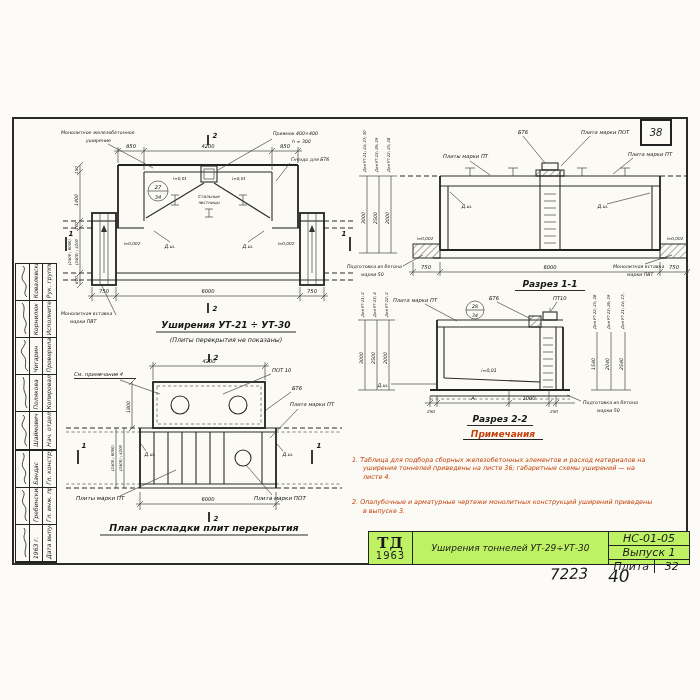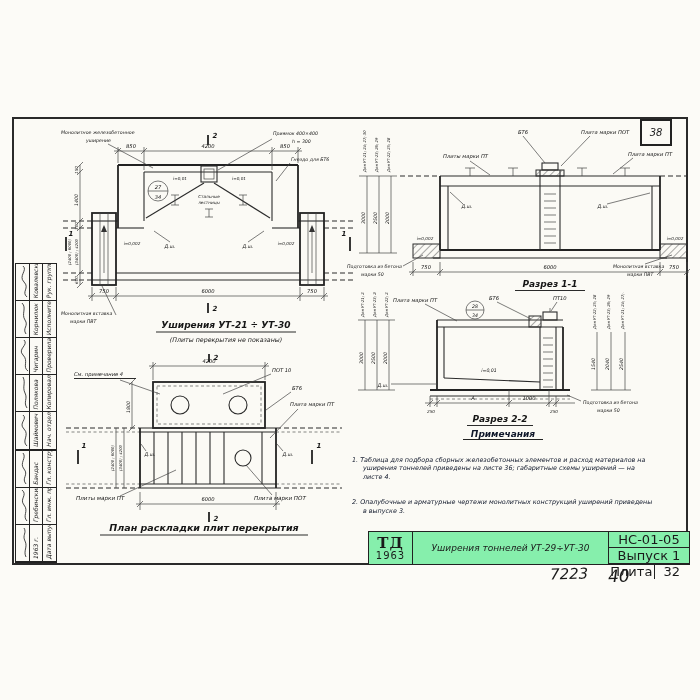--- a/index.html
+++ b/index.html
@@ -14,32 +14,32 @@
   svg .dim{stroke:#454545;stroke-width:.7;fill:none}
   svg .dsh{stroke:#2b2b2b;stroke-width:1;fill:none;stroke-dasharray:5 3}
   svg .dsh2{stroke:#555;stroke-width:.7;stroke-dasharray:3 2.5;fill:none}
   svg .sigp{stroke:#333;stroke-width:.9;fill:none}
   svg text{fill:#161616;font-style:italic;font-family:"DejaVu Sans",sans-serif;text-anchor:middle}
   svg text.st{text-anchor:start}
   .t38{font-size:3.8px}.t4{font-size:4.2px}.t45{font-size:4.7px}.t5{font-size:5.2px}.t55{font-size:5.6px}
   .t6{font-size:6.3px}.t7{font-size:7px;font-weight:bold}.t9{font-size:9px;font-weight:bold}.t95{font-size:9.5px;font-weight:bold}
   .hatchfill{fill:url(#hatch);stroke:#2b2b2b;stroke-width:1}
   
-  .notes{position:absolute;left:352px;top:429px;width:302px;color:#0f172a}
+  .notes{position:absolute;left:352px;top:429px;width:302px;color:#c2410c}
   .notes-h{text-align:center;font-style:italic;font-weight:bold;font-size:9px;margin-bottom:3px}
   .notes-h span{border-bottom:1.2px solid #222;padding:0 8px}
   .note{font-style:italic;font-size:6.4px;line-height:1.32;margin-top:17px;padding-left:11px;text-indent:-11px}
   
-  .titleblock{position:absolute;left:368px;top:531px;width:322px;height:34px;border:1.6px solid #222;box-sizing:border-box;display:flex;background:#86efac;color:#1a1a1a}
+  .titleblock{position:absolute;left:368px;top:531px;width:322px;height:34px;border:1.6px solid #222;box-sizing:border-box;display:flex;background:#bef264;color:#1a1a1a}
   .tb-logo{width:44px;border-right:1.6px solid #222;display:flex;flex-direction:column;align-items:center;justify-content:center;box-sizing:border-box}
   .tb-logo .l1{font-family:"DejaVu Serif",serif;font-weight:bold;font-size:15px;line-height:14px;letter-spacing:1px}
   .tb-logo .l2{font-size:10px;letter-spacing:1px}
   .tb-title{flex:1;display:flex;align-items:center;justify-content:center;font-style:italic;font-size:9px;border-right:1.6px solid #222;box-sizing:border-box;text-align:center}
   .tb-codes{width:80px;display:flex;flex-direction:column;box-sizing:border-box}
-  .tb-row{flex:1;border-bottom:1px solid #222;display:flex;align-items:center;justify-content:center;font-size:13px;box-sizing:border-box}
+  .tb-row{flex:1;border-bottom:1px solid #222;display:flex;align-items:center;justify-content:center;font-style:italic;font-size:11px;box-sizing:border-box}
   .tb-row:last-child{border-bottom:none}
   .tb-split{display:flex;padding:0}
   .tb-split .c1{flex:1.3;border-right:1px solid #222;display:flex;align-items:center;justify-content:center;height:100%}
   .tb-split .c2{flex:1;display:flex;align-items:center;justify-content:center;height:100%}
   .footer-num{position:absolute;font-style:italic;color:#1b1b1b}
   .fn1{left:550px;top:565px;font-size:15px;transform:rotate(-1.5deg)}
   .fn2{left:608px;top:566px;font-size:17px;transform:rotate(-2deg)}
   
   .stamp{position:absolute;left:15px;top:563px;width:300px;height:42px;transform-origin:0 0;transform:rotate(-90deg);display:flex;flex-direction:row-reverse;border:1.2px solid #222;box-sizing:border-box;background:#fbfaf5}
   .person{flex:1;border-left:1px solid #222;display:flex;flex-direction:column;box-sizing:border-box;min-width:0}

